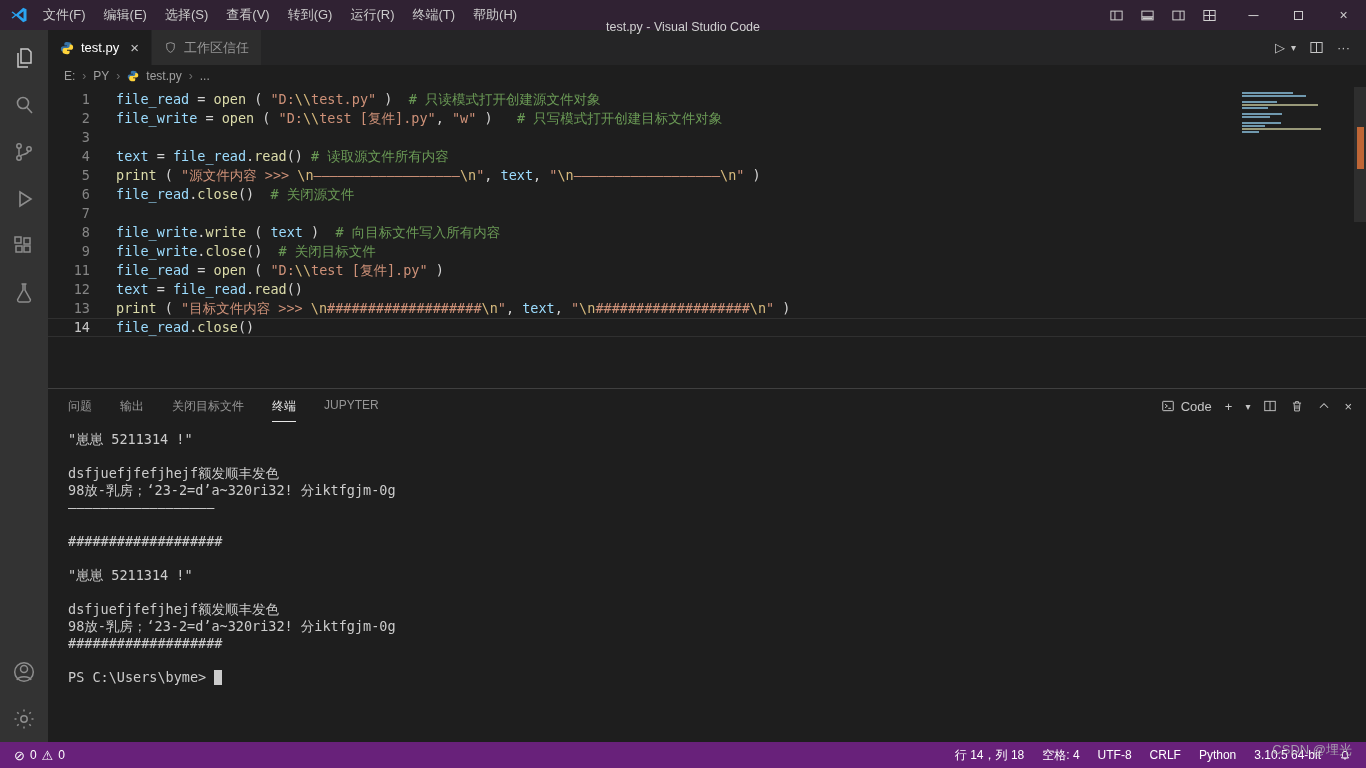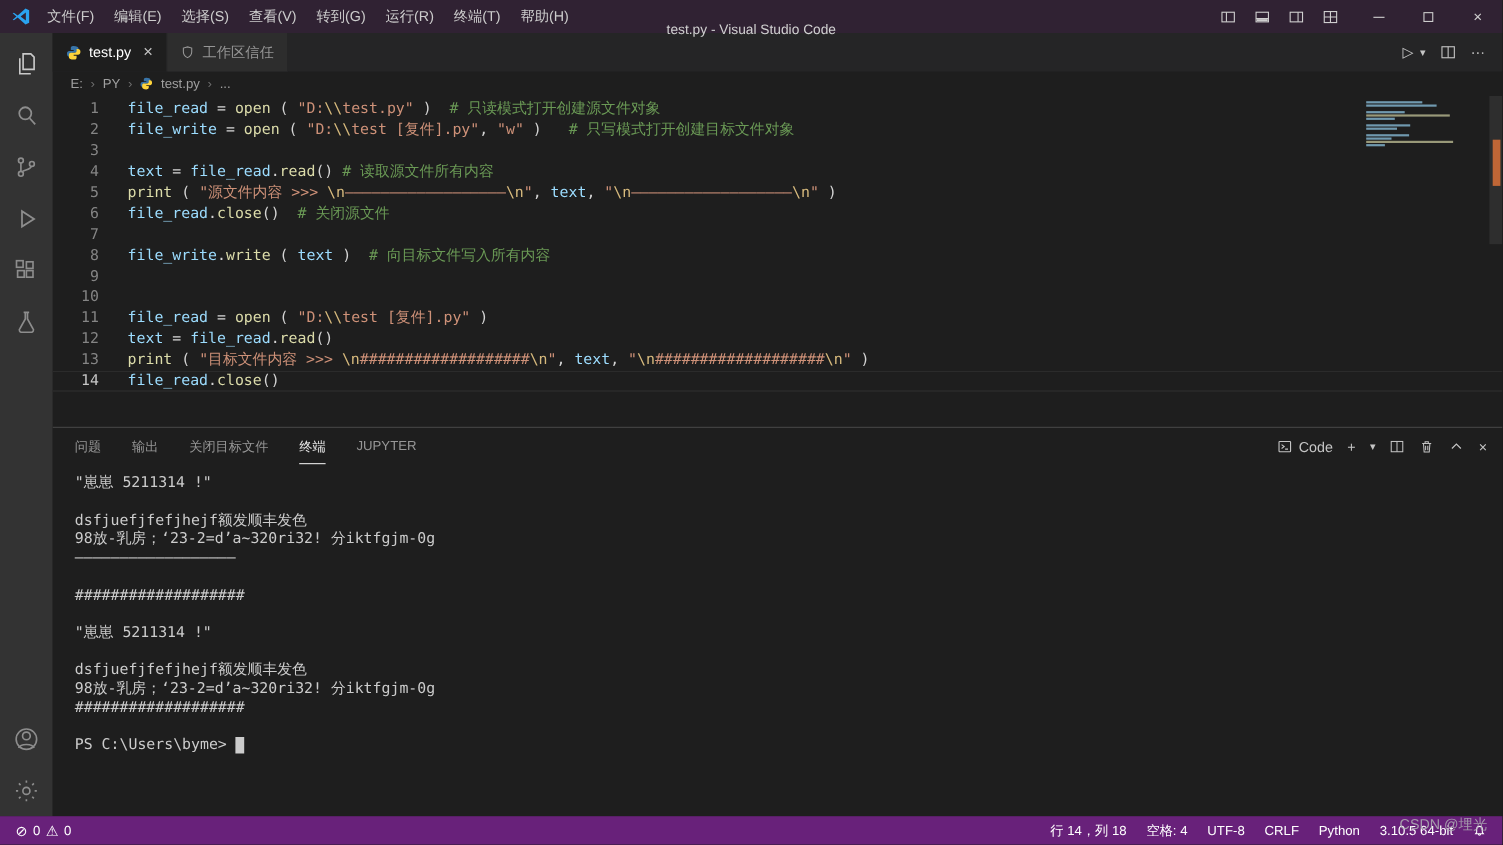--- a/index.html
+++ b/index.html
@@ -260,22 +260,21 @@
       <div class="editor-wrap">
         <div class="editor-lines">
             <div class="line"><span class="ln">1</span><span class="code"><span style="color: rgb(156, 220, 254);">file_read</span><span style="color: rgb(212, 212, 212);"> = </span><span style="color: rgb(220, 220, 170);">open</span><span style="color: rgb(212, 212, 212);"> ( </span><span style="color: rgb(206, 145, 120);">"D:</span><span style="color: rgb(215, 186, 125);">\\</span><span style="color: rgb(206, 145, 120);">test.py"</span><span style="color: rgb(212, 212, 212);"> )  </span><span style="color: rgb(106, 153, 85);"># 只读模式打开创建源文件对象</span></span></div>
             <div class="line"><span class="ln">2</span><span class="code"><span style="color: rgb(156, 220, 254);">file_write</span><span style="color: rgb(212, 212, 212);"> = </span><span style="color: rgb(220, 220, 170);">open</span><span style="color: rgb(212, 212, 212);"> ( </span><span style="color: rgb(206, 145, 120);">"D:</span><span style="color: rgb(215, 186, 125);">\\</span><span style="color: rgb(206, 145, 120);">test [复件].py"</span><span style="color: rgb(212, 212, 212);">, </span><span style="color: rgb(206, 145, 120);">"w"</span><span style="color: rgb(212, 212, 212);"> )   </span><span style="color: rgb(106, 153, 85);"># 只写模式打开创建目标文件对象</span></span></div>
             <div class="line"><span class="ln">3</span><span class="code">&nbsp;</span></div>
             <div class="line"><span class="ln">4</span><span class="code"><span style="color: rgb(156, 220, 254);">text</span><span style="color: rgb(212, 212, 212);"> = </span><span style="color: rgb(156, 220, 254);">file_read</span><span style="color: rgb(212, 212, 212);">.</span><span style="color: rgb(220, 220, 170);">read</span><span style="color: rgb(212, 212, 212);">() </span><span style="color: rgb(106, 153, 85);"># 读取源文件所有内容</span></span></div>
             <div class="line"><span class="ln">5</span><span class="code"><span style="color: rgb(220, 220, 170);">print</span><span style="color: rgb(212, 212, 212);"> ( </span><span style="color: rgb(206, 145, 120);">"源文件内容 &gt;&gt;&gt; </span><span style="color: rgb(215, 186, 125);">\n</span><span style="color: rgb(206, 145, 120);">——————————————————</span><span style="color: rgb(215, 186, 125);">\n</span><span style="color: rgb(206, 145, 120);">"</span><span style="color: rgb(212, 212, 212);">, </span><span style="color: rgb(156, 220, 254);">text</span><span style="color: rgb(212, 212, 212);">, </span><span style="color: rgb(206, 145, 120);">"</span><span style="color: rgb(215, 186, 125);">\n</span><span style="color: rgb(206, 145, 120);">——————————————————</span><span style="color: rgb(215, 186, 125);">\n</span><span style="color: rgb(206, 145, 120);">"</span><span style="color: rgb(212, 212, 212);"> )</span></span></div>
             <div class="line"><span class="ln">6</span><span class="code"><span style="color: rgb(156, 220, 254);">file_read</span><span style="color: rgb(212, 212, 212);">.</span><span style="color: rgb(220, 220, 170);">close</span><span style="color: rgb(212, 212, 212);">()  </span><span style="color: rgb(106, 153, 85);"># 关闭源文件</span></span></div>
             <div class="line"><span class="ln">7</span><span class="code">&nbsp;</span></div>
             <div class="line"><span class="ln">8</span><span class="code"><span style="color: rgb(156, 220, 254);">file_write</span><span style="color: rgb(212, 212, 212);">.</span><span style="color: rgb(220, 220, 170);">write</span><span style="color: rgb(212, 212, 212);"> ( </span><span style="color: rgb(156, 220, 254);">text</span><span style="color: rgb(212, 212, 212);"> )  </span><span style="color: rgb(106, 153, 85);"># 向目标文件写入所有内容</span></span></div>
-            <div class="line"><span class="ln">9</span></div>
-            <div class="line"><span class="ln">10</span><span class="code">&nbsp;</span></div>
+            <div class="line"><span class="ln">9</span><span class="code"><span style="color: rgb(156, 220, 254);">file_write</span><span style="color: rgb(212, 212, 212);">.</span><span style="color: rgb(220, 220, 170);">close</span><span style="color: rgb(212, 212, 212);">()  </span><span style="color: rgb(106, 153, 85);"># 关闭目标文件</span></span></div>
             <div class="line"><span class="ln">11</span><span class="code"><span style="color: rgb(156, 220, 254);">file_read</span><span style="color: rgb(212, 212, 212);"> = </span><span style="color: rgb(220, 220, 170);">open</span><span style="color: rgb(212, 212, 212);"> ( </span><span style="color: rgb(206, 145, 120);">"D:</span><span style="color: rgb(215, 186, 125);">\\</span><span style="color: rgb(206, 145, 120);">test [复件].py"</span><span style="color: rgb(212, 212, 212);"> )</span></span></div>
             <div class="line"><span class="ln">12</span><span class="code"><span style="color: rgb(156, 220, 254);">text</span><span style="color: rgb(212, 212, 212);"> = </span><span style="color: rgb(156, 220, 254);">file_read</span><span style="color: rgb(212, 212, 212);">.</span><span style="color: rgb(220, 220, 170);">read</span><span style="color: rgb(212, 212, 212);">()</span></span></div>
             <div class="line"><span class="ln">13</span><span class="code"><span style="color: rgb(220, 220, 170);">print</span><span style="color: rgb(212, 212, 212);"> ( </span><span style="color: rgb(206, 145, 120);">"目标文件内容 &gt;&gt;&gt; </span><span style="color: rgb(215, 186, 125);">\n</span><span style="color: rgb(206, 145, 120);">###################</span><span style="color: rgb(215, 186, 125);">\n</span><span style="color: rgb(206, 145, 120);">"</span><span style="color: rgb(212, 212, 212);">, </span><span style="color: rgb(156, 220, 254);">text</span><span style="color: rgb(212, 212, 212);">, </span><span style="color: rgb(206, 145, 120);">"</span><span style="color: rgb(215, 186, 125);">\n</span><span style="color: rgb(206, 145, 120);">###################</span><span style="color: rgb(215, 186, 125);">\n</span><span style="color: rgb(206, 145, 120);">"</span><span style="color: rgb(212, 212, 212);"> )</span></span></div>
             <div class="line current"><span class="ln">14</span><span class="code"><span style="color: rgb(156, 220, 254);">file_read</span><span style="color: rgb(212, 212, 212);">.</span><span style="color: rgb(220, 220, 170);">close</span><span style="color: rgb(212, 212, 212);">()</span></span></div>
           </div>
         <div class="minimap">
             <div class="mm-line" style="width: 51px; background: rgb(156, 220, 254);"></div>
             <div class="mm-line" style="width: 64px; background: rgb(156, 220, 254);"></div>
             <div class="mm-line" style="width: 0px;"></div>
             <div class="mm-line" style="width: 35px; background: rgb(156, 220, 254);"></div>

